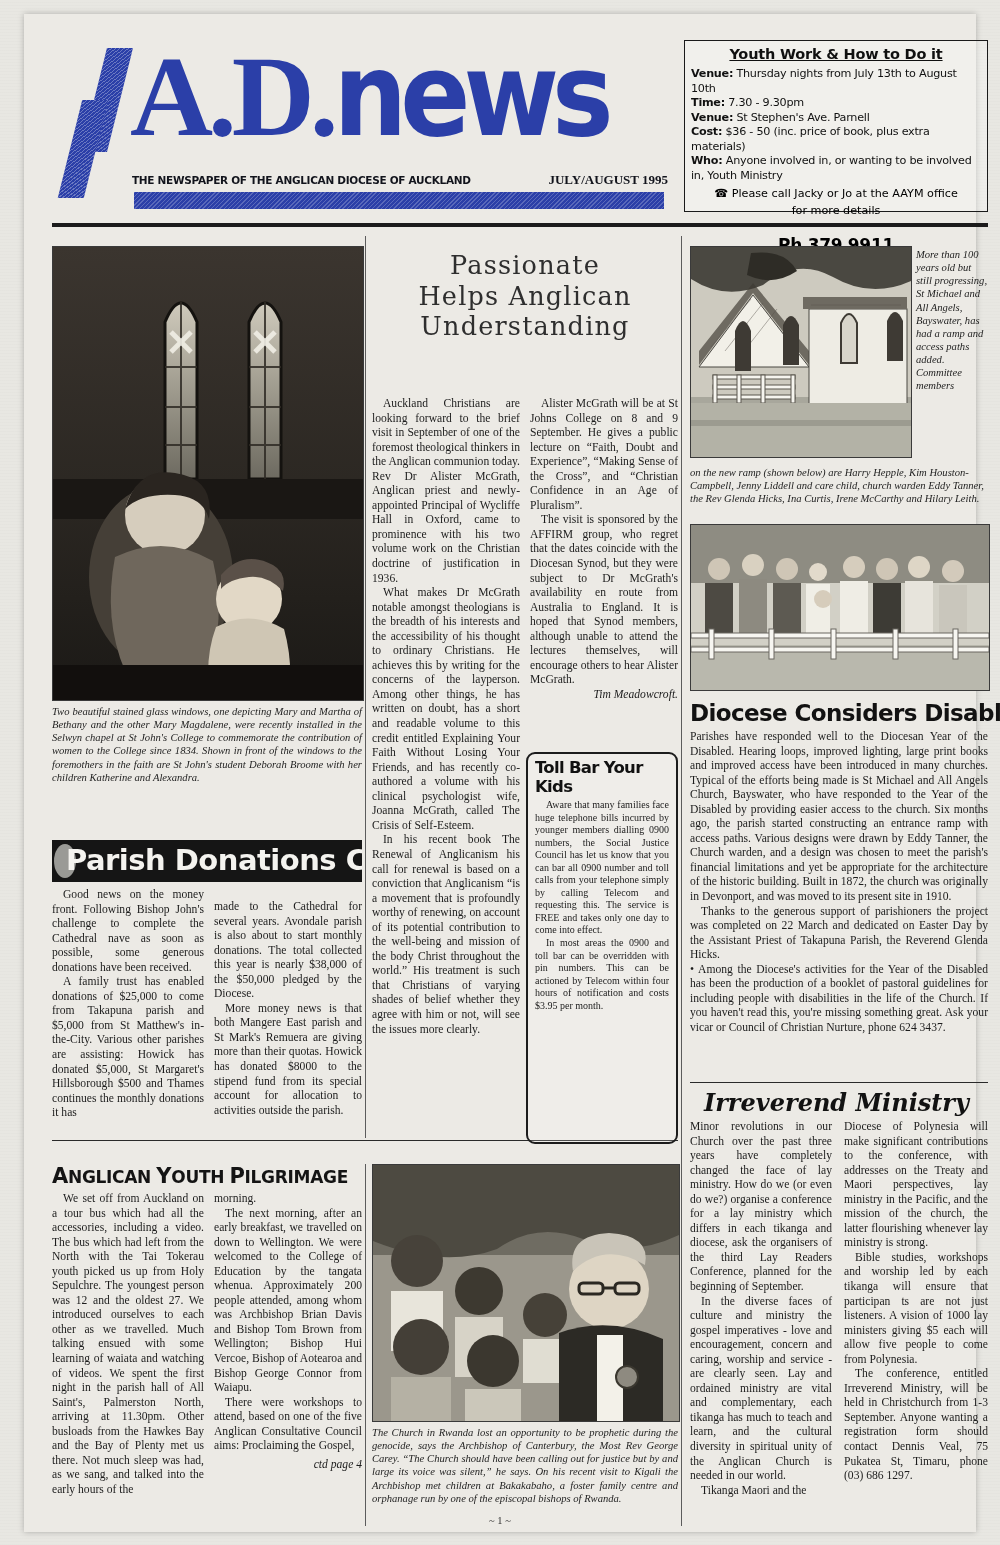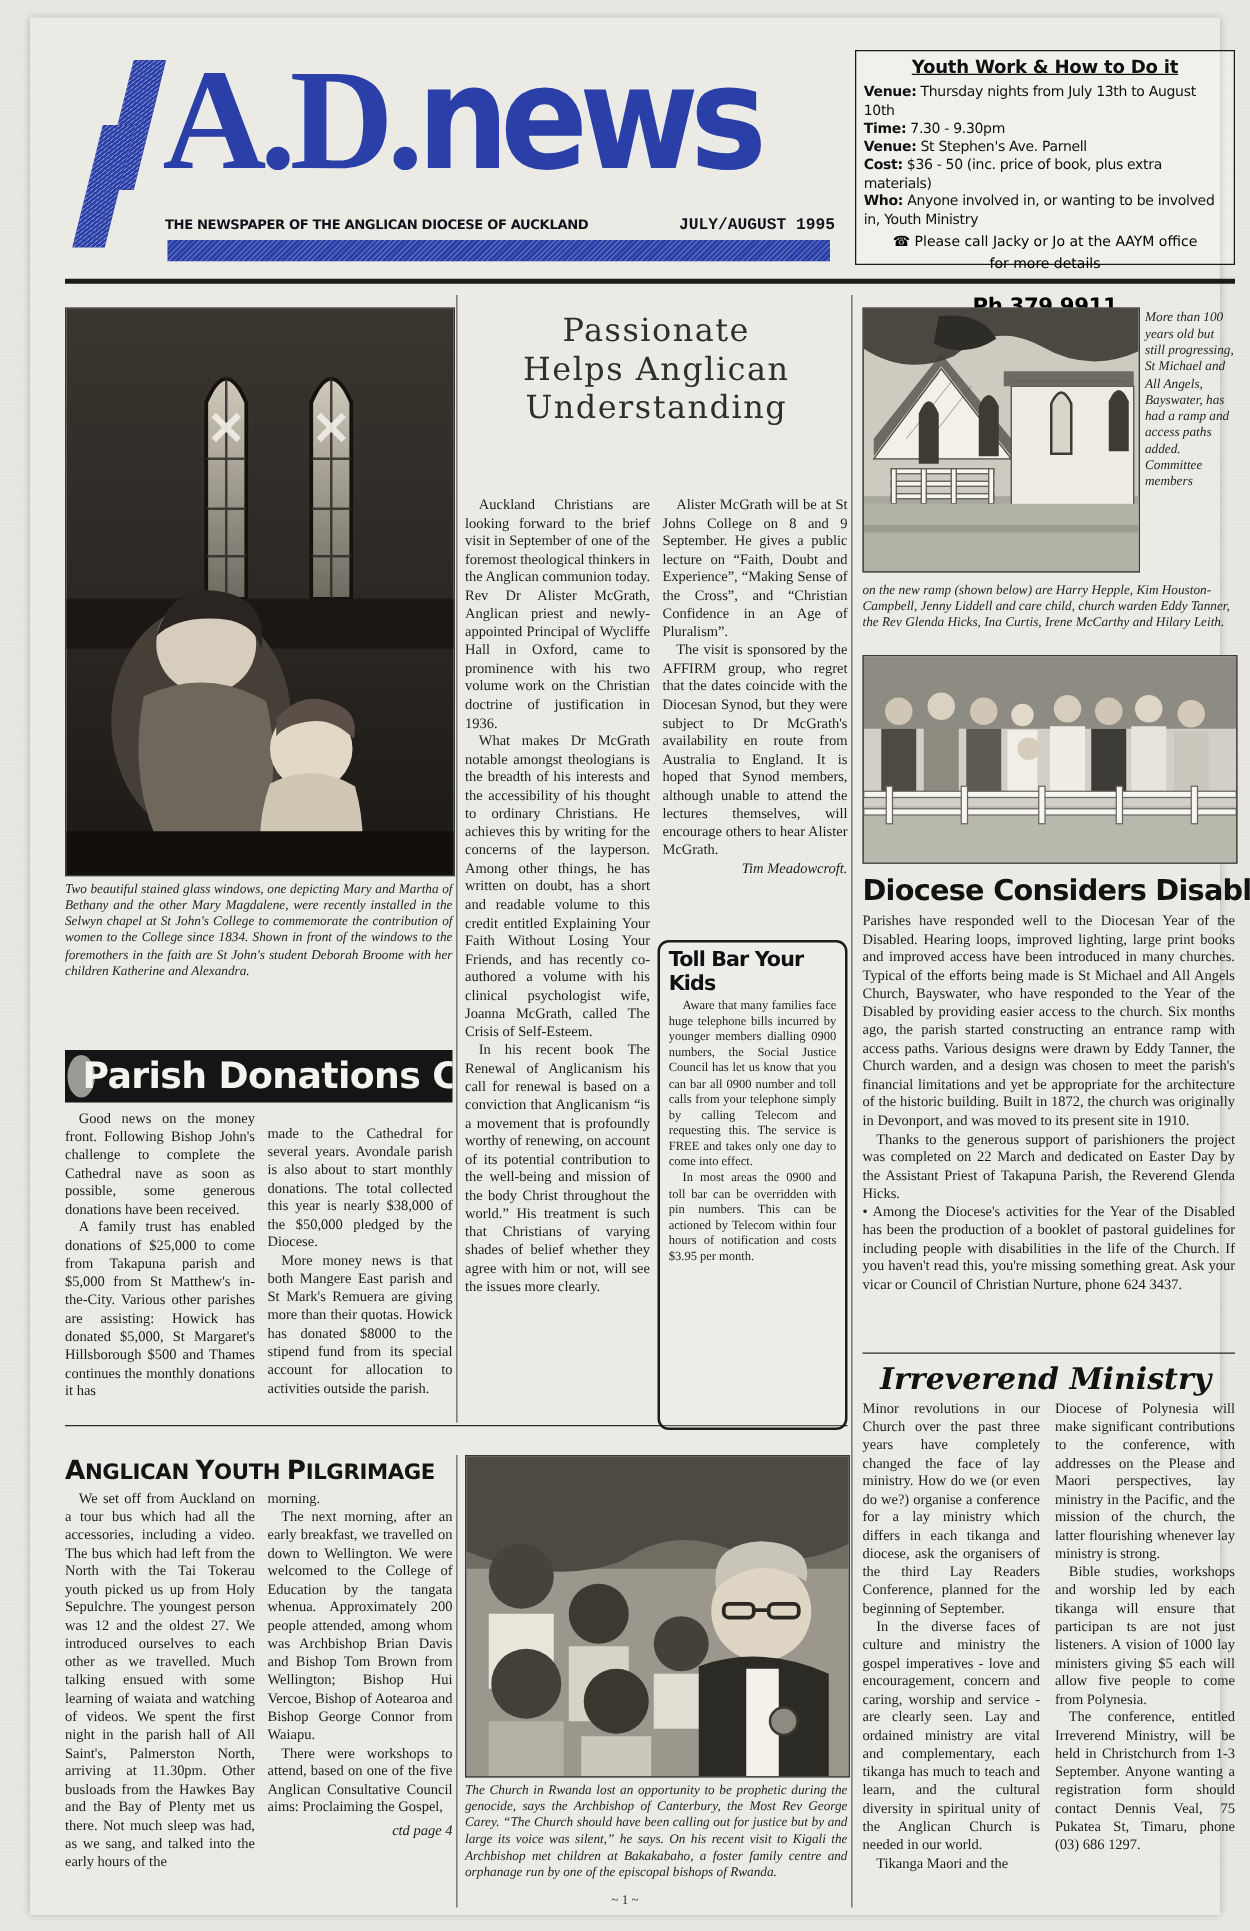--- a/index.html
+++ b/index.html
@@ -36,21 +36,21 @@
     font-stretch:condensed;
   }
   .adnews .news{font-family:"DejaVu Sans", sans-serif;font-weight:bold;letter-spacing:-7px;}
   .strap{
     position:absolute;left:80px;top:142px;
     font-family:"DejaVu Sans", sans-serif;font-weight:bold;font-size:10.5px;
     letter-spacing:-0.3px;color:#12141c;white-space:nowrap;text-align:right;
   }
   .issuedate{
     position:absolute;right:4px;top:140px;
-    font-family:Liberation Mono, monospace;font-weight:bold;font-size:13px;
+    font-family:Liberation Serif, serif;font-weight:bold;font-size:13px;
     letter-spacing:0px;color:#12141c;padding-left:20px;
   }
   .blue-bar{
     position:absolute;left:82px;top:160px;width:530px;height:17px;background:#2b3fa8;
     background-image:repeating-linear-gradient(135deg,rgba(255,255,255,.22) 0 1px,transparent 1px 3px);
   }
 
   
   .youthbox{
     position:absolute;left:660px;top:26px;width:304px;height:172px;
@@ -392,21 +392,21 @@
   </div>
 
   <div class="hr" style="left:666px;top:1068px;width:298px;"></div>
   <div class="serifhead" style="left:680px;top:1074px;font-size:24px;">Irreverend Ministry</div>
   <div class="body" style="left:666px;top:1106px;width:142px;">
     <p style="text-indent:0">Minor revolutions in our Church over the past three years have completely changed the face of lay ministry. How do we (or even do we?) organise a conference for a lay ministry which differs in each tikanga and diocese, ask the organisers of the third Lay Readers Conference, planned for the beginning of September.</p>
     <p>In the diverse faces of culture and ministry the gospel imperatives - love and encouragement, concern and caring, worship and service - are clearly seen. Lay and ordained ministry are vital and complementary, each tikanga has much to teach and learn, and the cultural diversity in spiritual unity of the Anglican Church is needed in our world.</p>
     <p>Tikanga Maori and the</p>
   </div>
   <div class="body" style="left:820px;top:1106px;width:144px;">
-    <p style="text-indent:0">Diocese of Polynesia will make significant contributions to the conference, with addresses on the Please and Maori perspectives, lay ministry in the Pacific, and the mission of the church, the latter flourishing whenever lay ministry is strong.</p>
+    <p style="text-indent:0">Diocese of Polynesia will make significant contributions to the conference, with addresses on the Treaty and Maori perspectives, lay ministry in the Pacific, and the mission of the church, the latter flourishing whenever lay ministry is strong.</p>
     <p>Bible studies, workshops and worship led by each tikanga will ensure that participan ts are not just listeners. A vision of 1000 lay ministers giving $5 each will allow five people to come from Polynesia.</p>
     <p>The conference, entitled Irreverend Ministry, will be held in Christchurch from 1-3 September. Anyone wanting a registration form should contact Dennis Veal, 75 Pukatea St, Timaru, phone (03) 686 1297.</p>
   </div>
 
   <div class="photo" style="left:348px;top:1150px;width:306px;height:256px;">
     <svg class="ph-inner" viewBox="0 0 306 256" preserveAspectRatio="none">
       <rect width="306" height="256" fill="#9b978c"></rect>
       <rect width="306" height="90" fill="#6f6c62"></rect>
 
       <path d="M0 0 H306 V70 q-50 24 -96 4 q-46 -18 -86 10 q-54 20 -124 -8 Z" fill="#4d4a41"></path>

